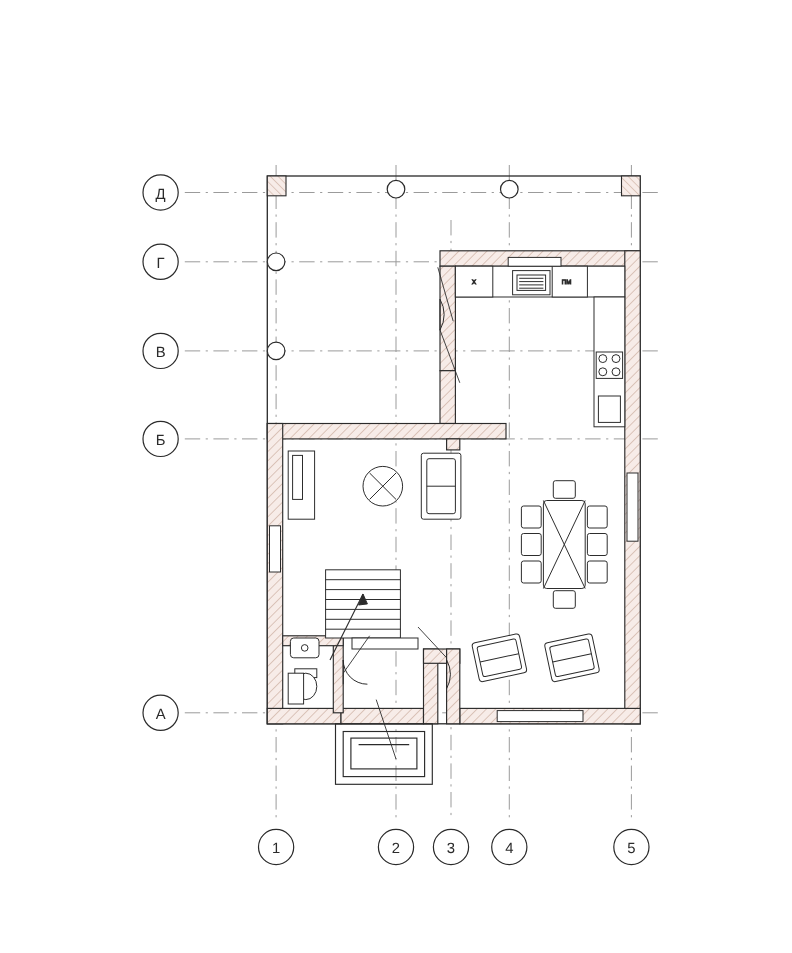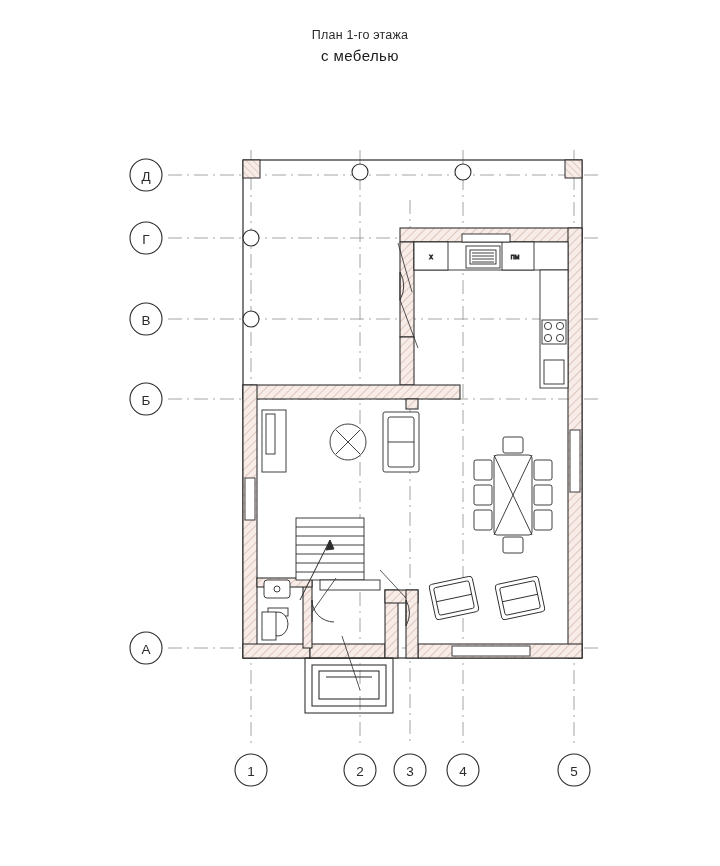--- a/index.html
+++ b/index.html
@@ -57,24 +57,20 @@
     font-family: "Liberation Sans", sans-serif;
     text-anchor: middle;
     dominant-baseline: central;
   }
 </style>
 </head>
 <body>
 
 <div id="plan-root">
 
-  <div class="title-block">
-    <div class="title-line-1">План 1-го этажа</div>
-    <div class="title-line-2">с мебелью</div>
-  </div>
 
   <svg class="plan-svg" width="720" height="866" viewBox="0 0 720 866">
     <defs>
       <pattern id="wallHatch" width="6" height="6" patternUnits="userSpaceOnUse" patternTransform="rotate(45)">
         <rect width="6" height="6" fill="#f7ece8"></rect>
         <line x1="0" y1="0" x2="0" y2="6" stroke="#c9a99a" stroke-width="1.1"></line>
       </pattern>
       <pattern id="wallHatch2" width="5" height="5" patternUnits="userSpaceOnUse" patternTransform="rotate(-45)">
         <rect width="5" height="5" fill="#f7ece8"></rect>
         <line x1="0" y1="0" x2="0" y2="5" stroke="#c9a99a" stroke-width="1"></line>

